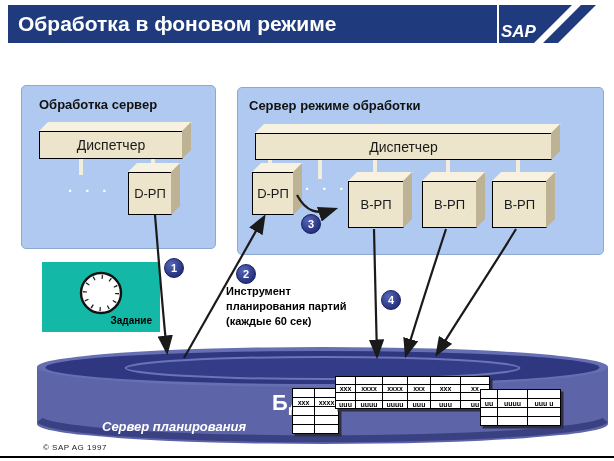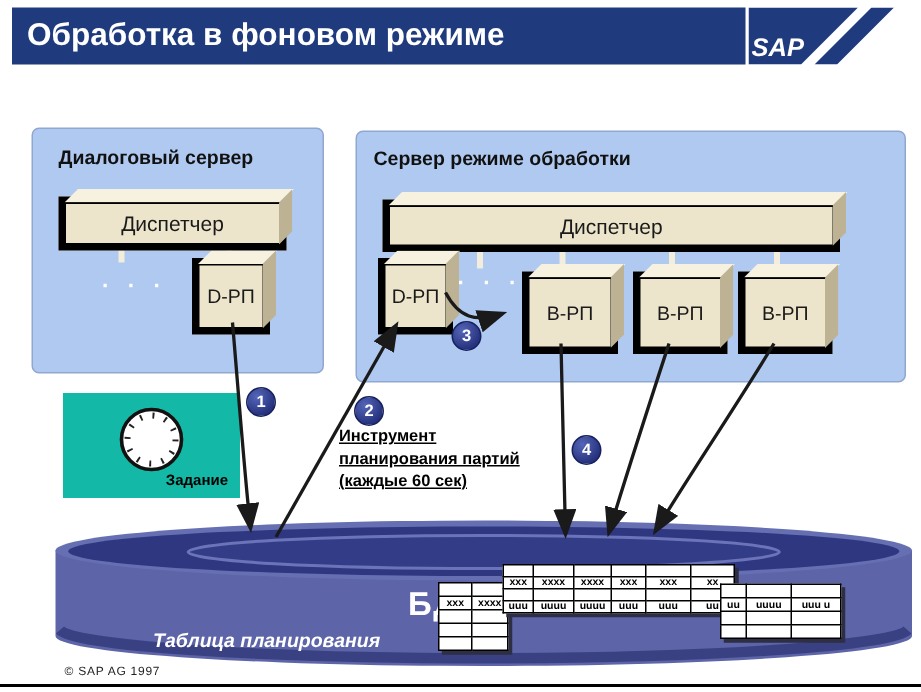--- a/index.html
+++ b/index.html
@@ -12,21 +12,21 @@
   .hbar { position:absolute; top:5px; height:38px; background:#1f3b7d; }
   .hbar1 { left:8px; width:489px; display:flex; align-items:center; }
   .htitle { color:#fff; font-size:21px; font-weight:bold; padding-left:10px; white-space:nowrap; }
   .logo-svg { position:absolute; left:499px; top:5px; }
 
   
   .panel { position:absolute; background:#b0c9f0; border:1px solid #8fa8d0; border-radius:5px; }
   .panel-title { position:absolute; font-size:13px; font-weight:bold; color:#111; white-space:nowrap; }
 
   
-  .box3d { position:absolute; background:#ece5cb; border:5px solid #000000;
+  .box3d { position:absolute; background:#ece5cb; border:1px solid #000000;
            display:flex; align-items:center; justify-content:center; }
   .box3d::before { content:""; position:absolute; left:-1px; top:-10px;
            width:calc(100% + 11px); height:9px; background:#f6f2df;
            clip-path:polygon(9px 0, 100% 0, calc(100% - 9px) 100%, 0 100%); }
   .box3d::after { content:""; position:absolute; left:100%; top:-10px;
            width:9px; height:calc(100% + 11px); background:#bdb394;
            clip-path:polygon(0 9px, 100% 0, 100% calc(100% - 9px), 0 100%); }
   .boxlabel { font-size:14px; color:#1a1a1a; white-space:nowrap; }
   .cube .boxlabel { font-size:13px; }
   .stub { position:absolute; width:4px; background:#f2eedb; }
@@ -37,21 +37,21 @@
            background:radial-gradient(circle at 35% 30%, #5566b8, #26327e 72%);
            border:1px solid #16205c; color:#fff; font-size:11px; font-weight:bold;
            display:flex; align-items:center; justify-content:center; z-index:30; }
 
   
   .jobbox { position:absolute; left:42px; top:262px; width:110px; height:62px;
             background:#14b8a6; border:4px solid #14b8a6; }
   .joblabel { position:absolute; right:4px; bottom:2px; font-size:10px; font-weight:bold; color:#000; }
 
   .note { position:absolute; left:226px; top:284px; width:150px;
-          font-size:11px; font-weight:bold; color:#000; line-height:15px; white-space:pre-line;text-decoration:underline; }
+          font-size:11px; font-weight:bold; color:#000; line-height:15px; white-space:pre-line; }
 
   
   .cyl-svg { position:absolute; left:0; top:0; z-index:5; }
   .dblabel { position:absolute; left:240px; top:390px; color:#fff; font-size:22px;
              font-weight:bold; letter-spacing:1px; z-index:10;margin-left:32px; }
   .grid-table { position:absolute; left:100px; top:377px; width:122px;
                 border-collapse:collapse; table-layout:fixed; z-index:10; }
   .grid-table td { border:1px solid #fff; color:#fff; font-size:8px; font-weight:bold;
                    height:12px; padding:0 2px; white-space:nowrap; overflow:hidden; }
   .grid-caption { position:absolute; left:102px; top:419px; color:#fff; font-size:13px;
@@ -83,21 +83,21 @@
   <div class="hbar hbar1">
     <div class="htitle">Обработка в фоновом режиме</div>
   </div>
   <svg class="logo-svg" width="115" height="38" viewBox="0 0 115 38">
     <polygon points="0,0 73,0 35,38 0,38" fill="#1f3b7d"></polygon>
     <polygon points="82,0 97,0 59,38 44,38" fill="#1f3b7d"></polygon>
     <text x="2" y="32" font-size="17" font-weight="bold" font-style="italic" fill="#ffffff">SAP</text>
   </svg>
 
   <div class="panel" style="left:21px;top:85px;width:193px;height:162px">
-    <div class="panel-title" style="left:17px;top:11px">Диалоговый сервер</div>
+    <div class="panel-title" style="left:17px;top:11px">Обработка сервер</div>
   </div>
   <div class="stub" style="left:79px;top:156px;height:19px"></div>
   <div class="stub" style="left:151px;top:156px;height:17px"></div>
   <div class="box3d bar" style="left:39px;top:131px;width:142px;height:26px">
     <span class="boxlabel">Диспетчер</span>
   </div>
   <div class="dots" style="left:68px;top:182px">· · ·</div>
   <div class="box3d cube" style="left:128px;top:172px;width:42px;height:41px">
     <span class="boxlabel">D-РП</span>
   </div>
@@ -142,21 +142,21 @@
   <svg class="cyl-svg" width="614" height="461" viewBox="0 0 614 461">
     <path d="M37,367 L37,424 A285.5,20 0 0 0 608,424 L608,367 Z" fill="#5d64a8"></path>
     <path d="M40,420 A283,20 0 0 0 605,420" stroke="#3a4183" stroke-width="7" fill="none"></path>
     <ellipse cx="322.5" cy="367" rx="285.5" ry="20" fill="#666fb2"></ellipse>
     <ellipse cx="322.5" cy="367.5" rx="277" ry="16.5" fill="#2e3780"></ellipse>
     <ellipse cx="322.5" cy="368" rx="197" ry="11" fill="#333c86" stroke="#6b74b8" stroke-width="2"></ellipse>
   </svg>
 
   <div class="dblabel">БД</div>
 
-  <div class="grid-caption">Таблица планирования</div>
+  <div class="grid-caption">Сервер планирования</div>
 
   <table class="mini tblA">
     <colgroup>
         <col style="width:22px">
         <col style="width:24px">
       </colgroup>
   <tbody>
         <tr>
           <td></td>
           <td></td>

